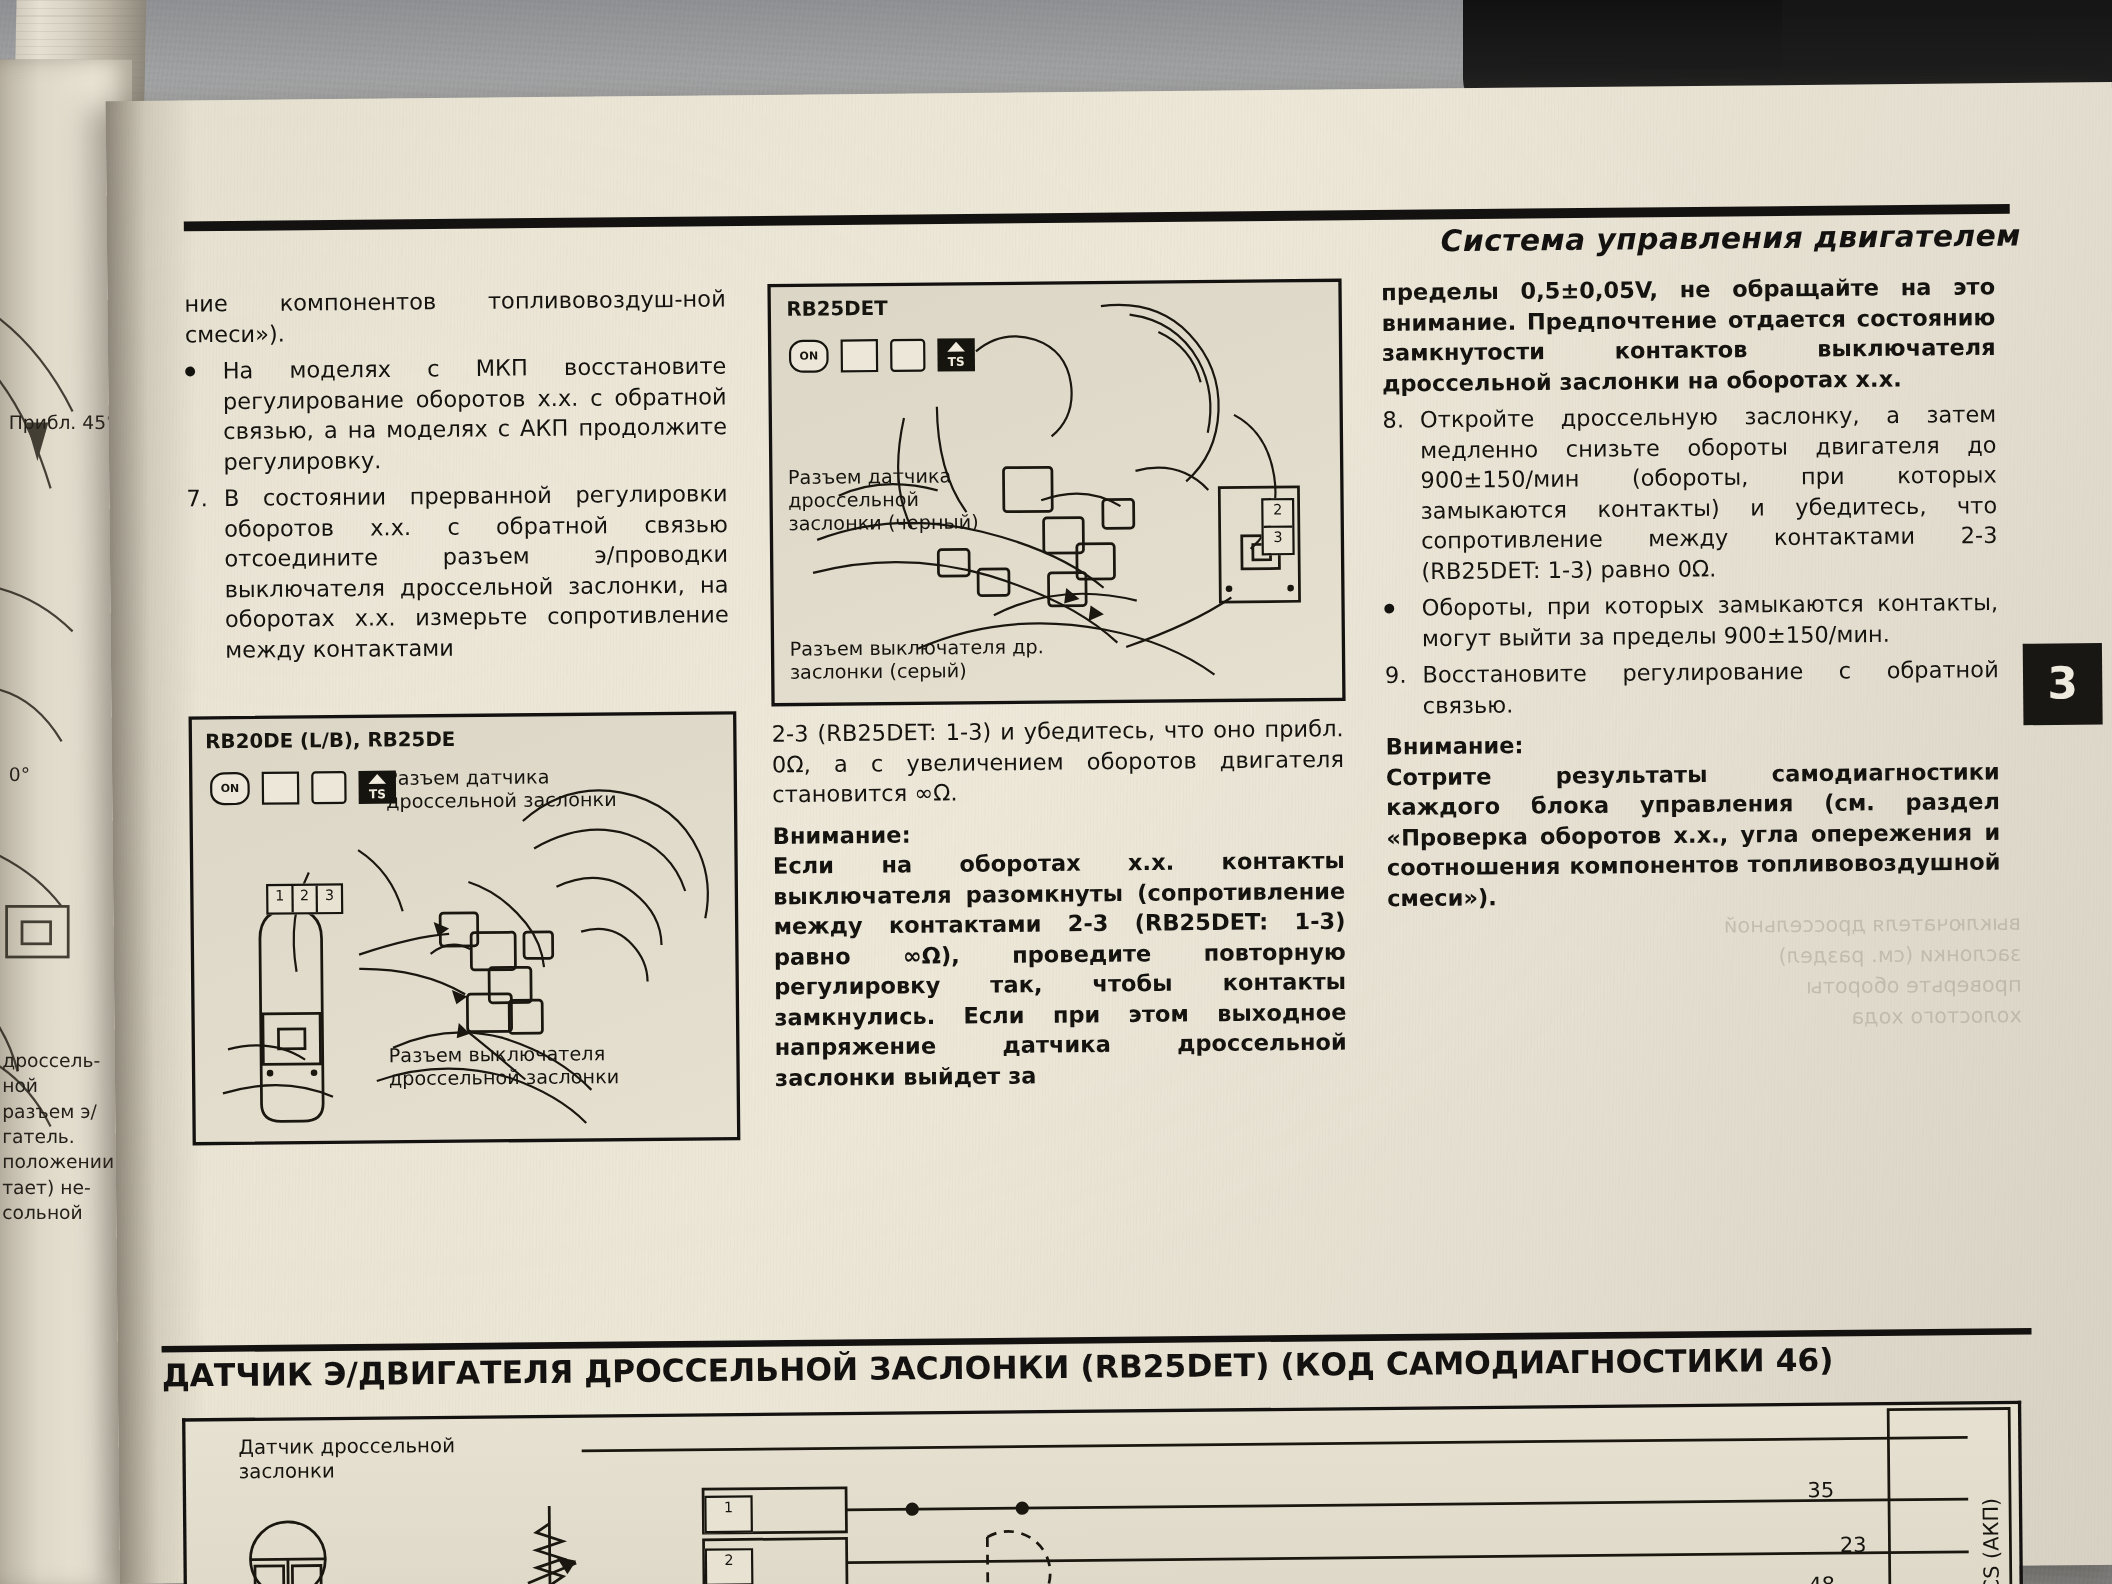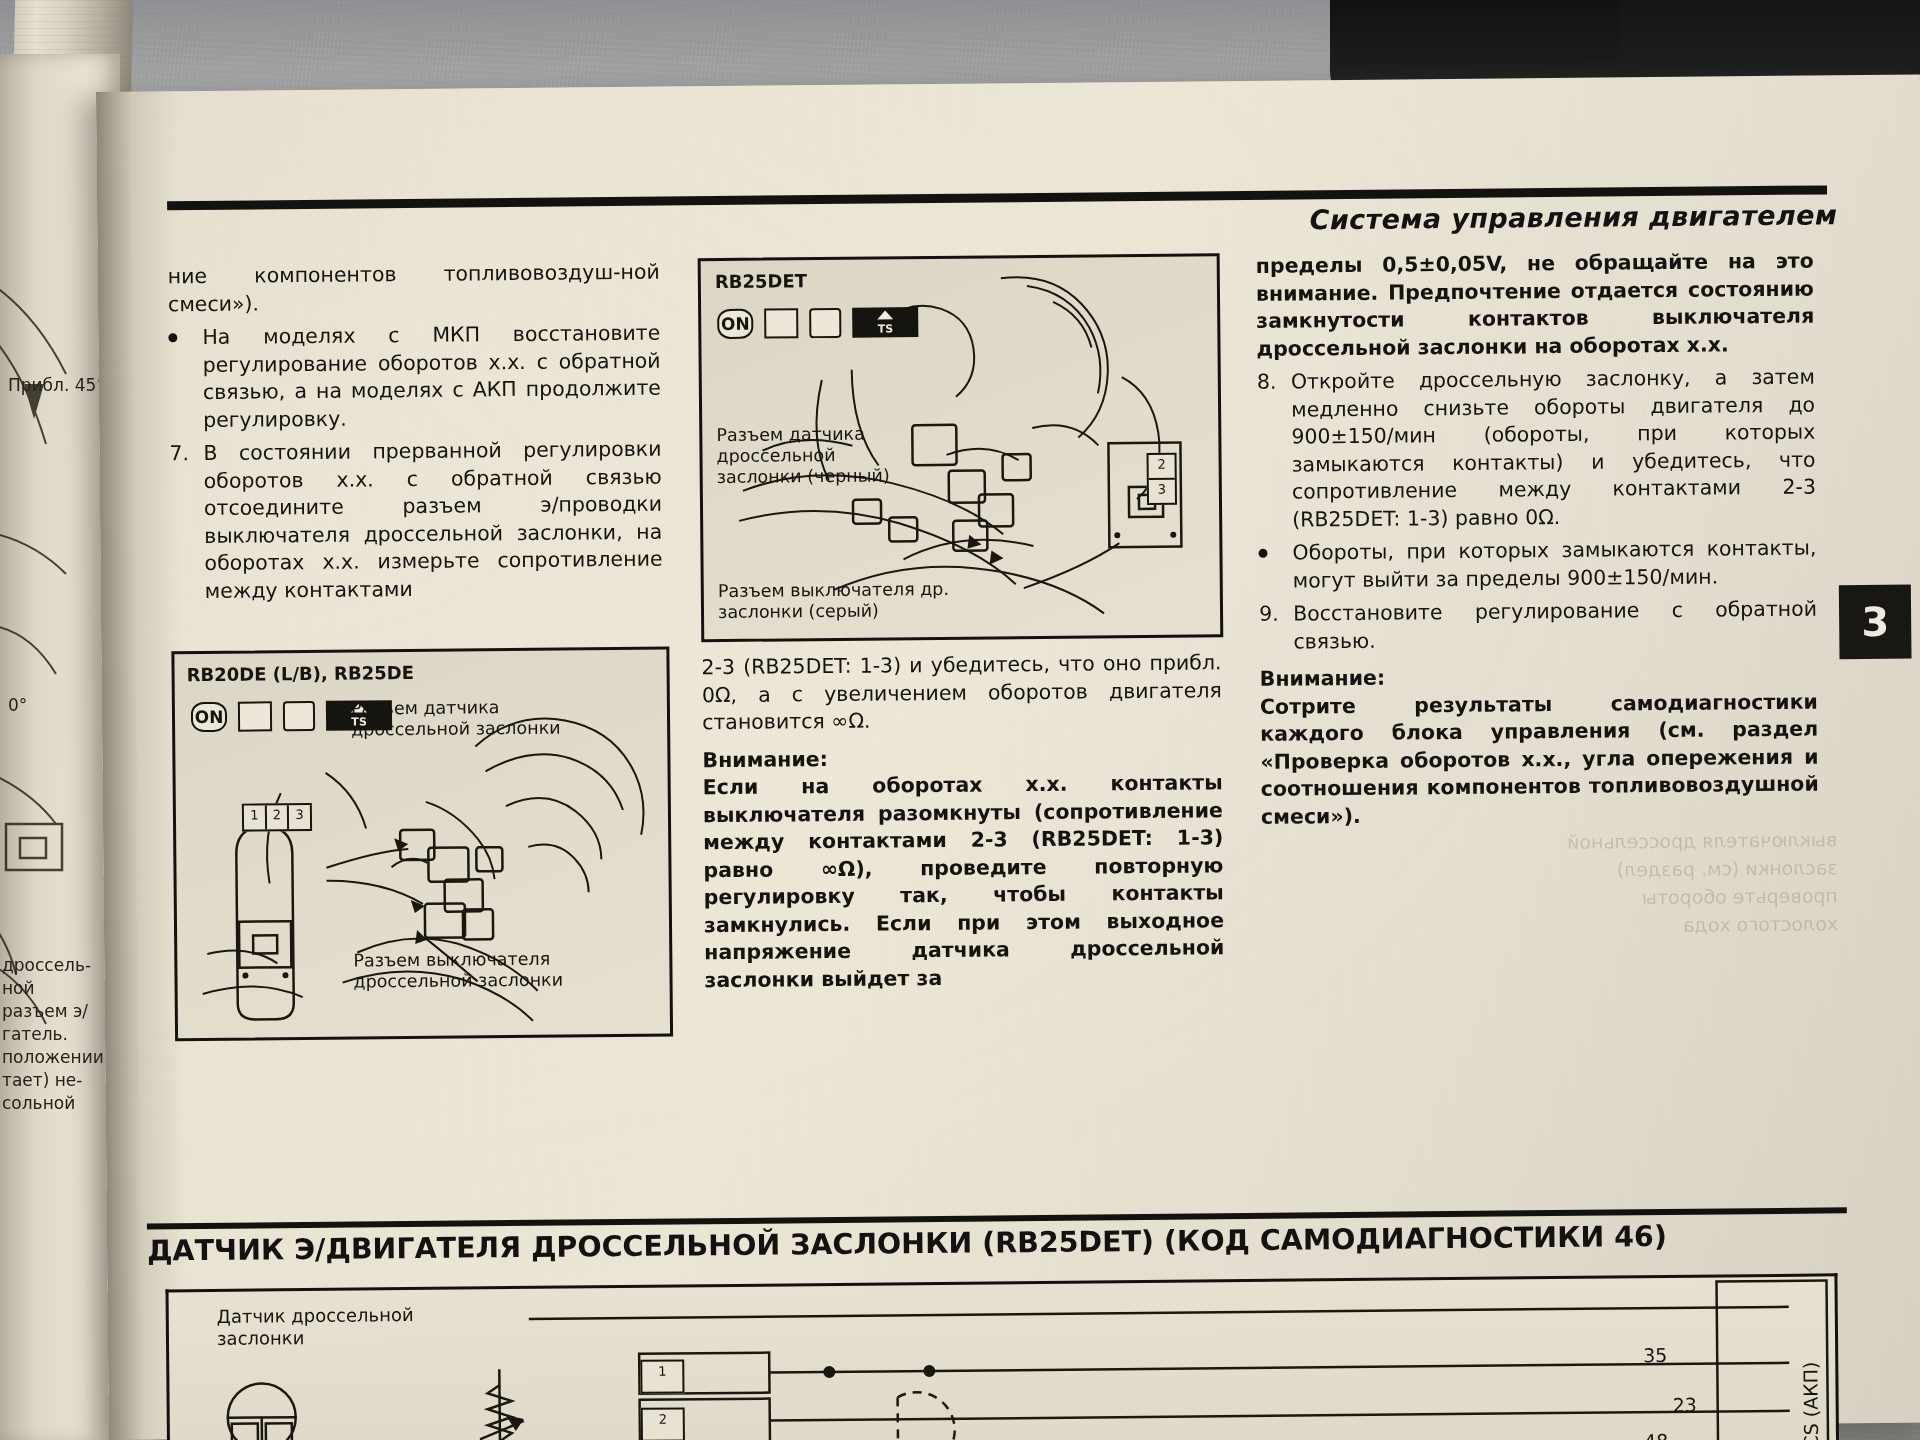--- a/index.html
+++ b/index.html
@@ -250,36 +250,35 @@
     display: flex;
     align-items: center;
     gap: 11px;
   }
   .ic {
     border: 2.5px solid #16140f;
     background: #ece7d8;
     display: flex;
     align-items: center;
     justify-content: center;
-    font-size: 17px;
+    font-size: 10px;
     font-weight: bold;
     color: #16140f;
     font-family: "DejaVu Sans", sans-serif;
   }
   .ic-round { width: 32px; height: 26px; border-radius: 13px/12px; }
   .ic-sq { width: 30px; height: 26px; }
   .ic-plug { width: 28px; height: 26px; border-radius: 4px; }
   .ic-ts {
     width: 34px; height: 30px;
     background: #16140f;
     color: #f0ebdd;
     border: none;
     position: relative;
     font-size: 11px;
-    padding-left: 32px;
   }
   .ic-ts .tri {
     position: absolute;
     top: 3px; left: 50%;
     transform: translateX(-50%);
     width: 0; height: 0;
     border-left: 8px solid transparent;
     border-right: 8px solid transparent;
     border-bottom: 9px solid #f0ebdd;
   }

